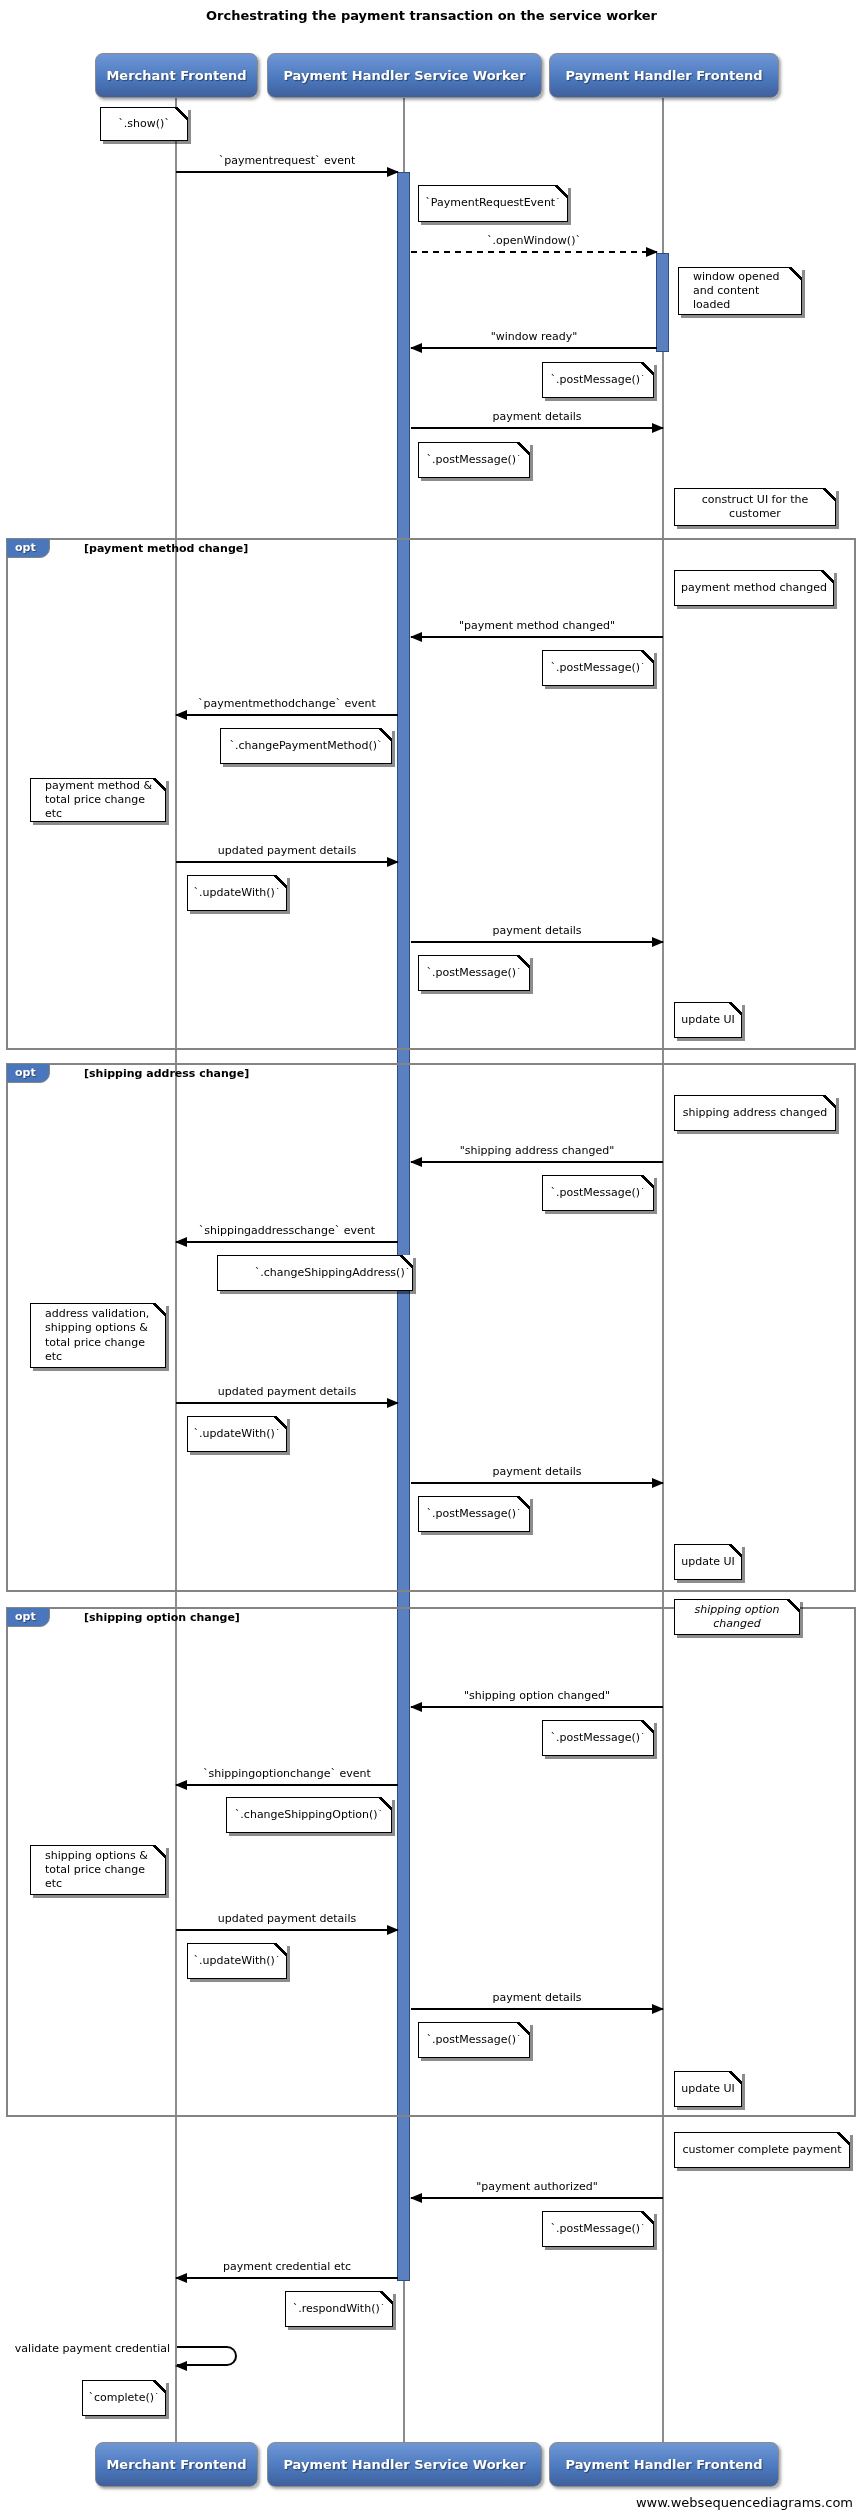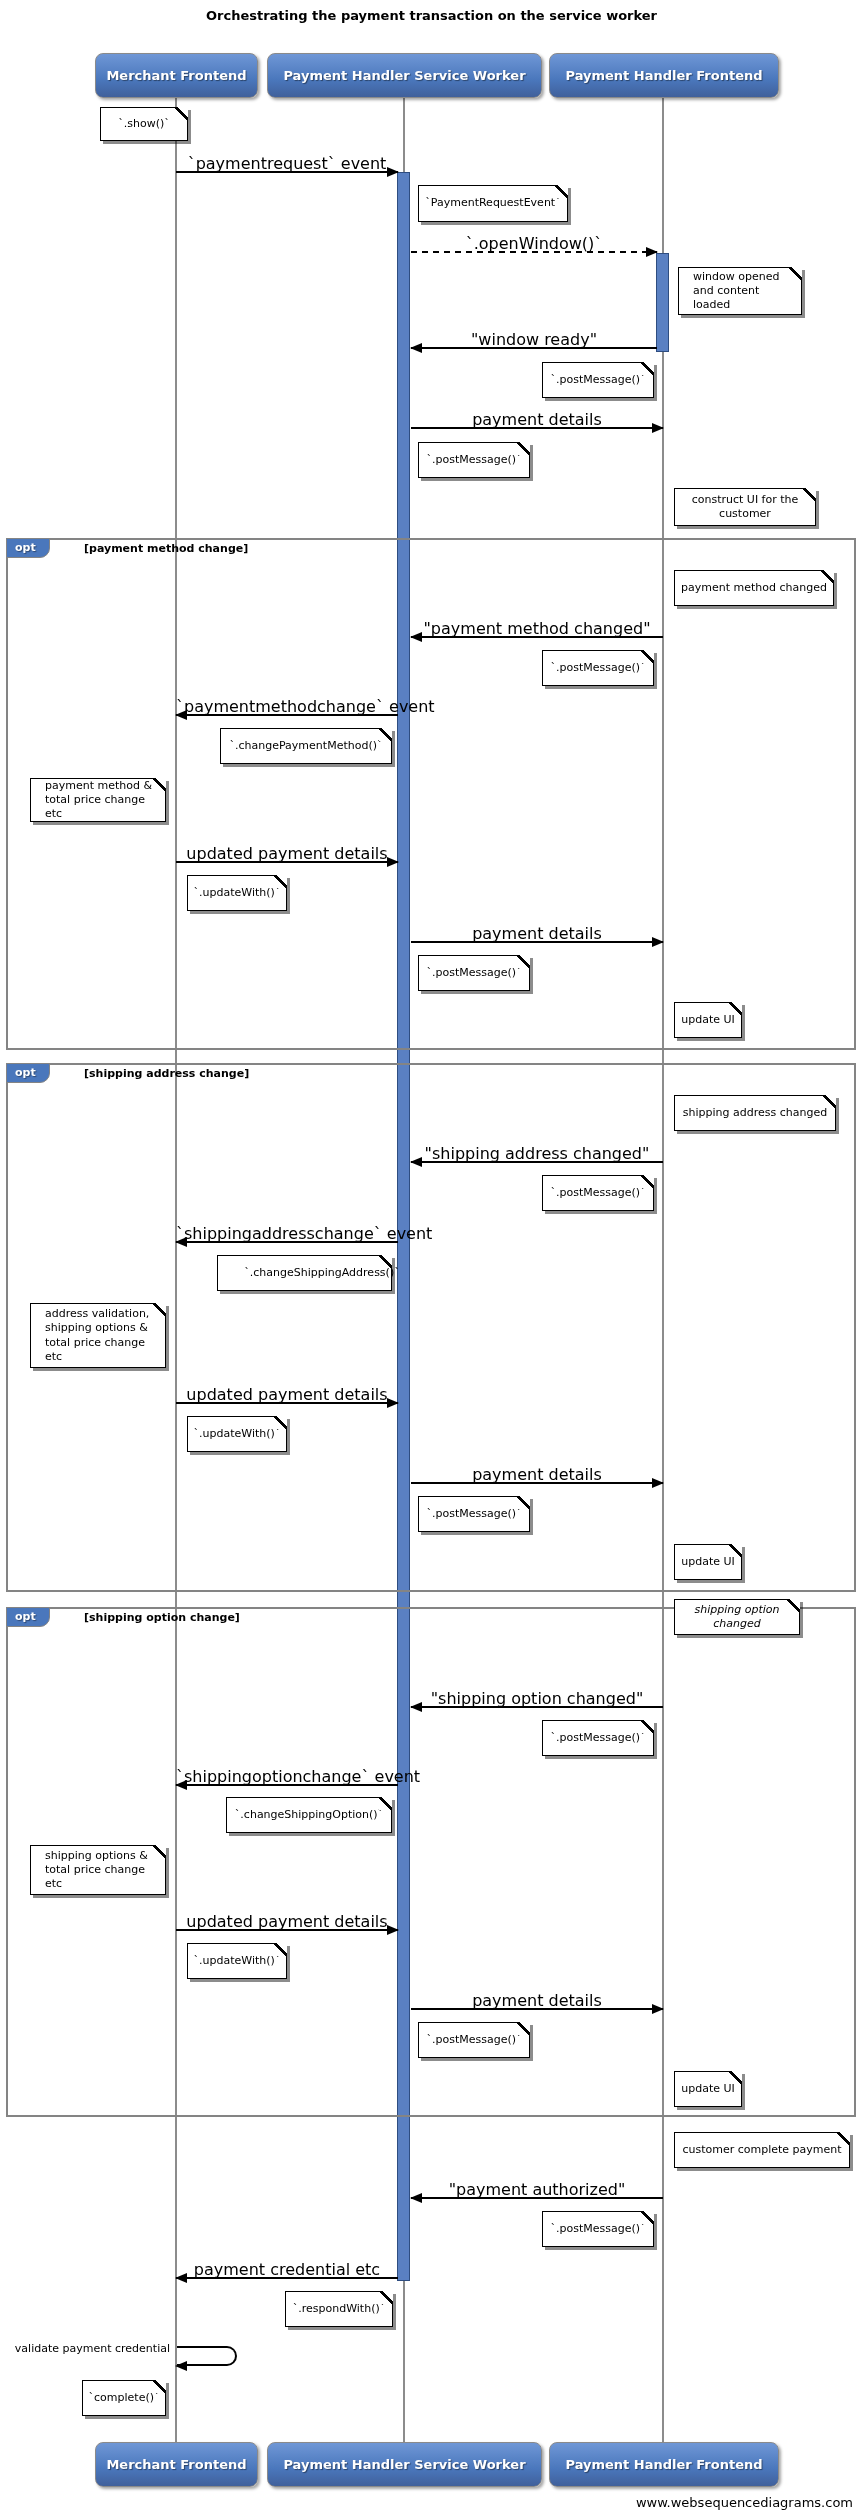--- a/index.html
+++ b/index.html
@@ -19,21 +19,21 @@
        font-size:11px;font-weight:bold;padding:2px 13px 3px 8px;
        border:1px solid #848484;border-bottom-right-radius:10px;text-shadow:1px 1px 1px rgba(0,0,0,0.4);}
   .frame-cond{position:absolute;left:76px;top:2px;font-size:11px;font-weight:bold;}
   .note{position:absolute;background:#fff;border:1px solid #000;box-sizing:border-box;
        box-shadow:3px 3px 0 rgba(0,0,0,0.45);font-size:11px;
        display:flex;align-items:center;justify-content:center;text-align:center;padding:2px 5px;}
   .note.align-left{justify-content:flex-end;text-align:left;padding-left:14px;}
   .note .txt{white-space:pre-line;line-height:1.3;}
   .fold{position:absolute;top:-1px;right:-1px;width:13px;height:13px;
        background:linear-gradient(to bottom left,#fff 0%,#fff 42%,#000 42%,#000 54%,#fff 54%,#fff 100%);}
-  .msg{position:absolute;height:30px;font-size:16px;}
+  .msg{position:absolute;height:30px;font-size:11px;}
   .msg .lbl{position:absolute;top:0;left:0;right:0;text-align:center;white-space:nowrap;}
   .msg .ln{position:absolute;left:0;right:0;top:17px;height:2px;background:#000;}
   .msg.dashed .ln{background:repeating-linear-gradient(90deg,#000 0 6px,rgba(0,0,0,0) 6px 11px);}
   .msg .ln::after{content:"";position:absolute;top:-4px;width:0;height:0;
        border-top:5px solid transparent;border-bottom:5px solid transparent;}
   .msg.right .ln::after{right:-1px;border-left:12px solid #000;}
   .msg.left  .ln::after{left:-1px;border-right:12px solid #000;}
   .self-label{position:absolute;left:0;top:2342px;width:170px;text-align:right;font-size:11px;}
   .self-loop{position:absolute;left:177px;top:2346px;width:60px;height:20px;
        border:2px solid #000;border-left:none;border-radius:0 11px 11px 0;box-sizing:border-box;}
@@ -160,21 +160,21 @@
 and content loaded</span>
   </div>
 <div class="note" style="left:542px;top:362px;width:112px;height:36px;">
     <span class="fold"></span>
     <span class="txt">`.postMessage()`</span>
   </div>
 <div class="note" style="left:418px;top:442px;width:112px;height:36px;">
     <span class="fold"></span>
     <span class="txt">`.postMessage()`</span>
   </div>
-<div class="note" style="left:674px;top:488px;width:142px;height:38px;">
+<div class="note" style="left:674px;top:488px;width:162px;height:38px;">
     <span class="fold"></span>
     <span class="txt">construct UI for the customer</span>
   </div>
 
 <div class="note" style="left:674px;top:570px;width:160px;height:36px;">
     <span class="fold"></span>
     <span class="txt">payment method changed</span>
   </div>
 <div class="note" style="left:542px;top:650px;width:112px;height:36px;">
     <span class="fold"></span>
@@ -203,21 +203,21 @@
   </div>
 
 <div class="note" style="left:674px;top:1095px;width:162px;height:36px;">
     <span class="fold"></span>
     <span class="txt">shipping address changed</span>
   </div>
 <div class="note" style="left:542px;top:1175px;width:112px;height:36px;">
     <span class="fold"></span>
     <span class="txt">`.postMessage()`</span>
   </div>
-<div class="note" style="left:217px;top:1255px;width:175px;height:36px;padding-left:40px;">
+<div class="note" style="left:217px;top:1255px;width:196px;height:36px;padding-left:40px;">
     <span class="fold"></span>
     <span class="txt">`.changeShippingAddress()`</span>
   </div>
 <div class="note align-left" style="left:30px;top:1303px;width:136px;height:65px;">
     <span class="fold"></span>
     <span class="txt">address validation,
 shipping options &amp;
 total price change etc</span>
   </div>
 <div class="note" style="left:187px;top:1416px;width:100px;height:36px;">

